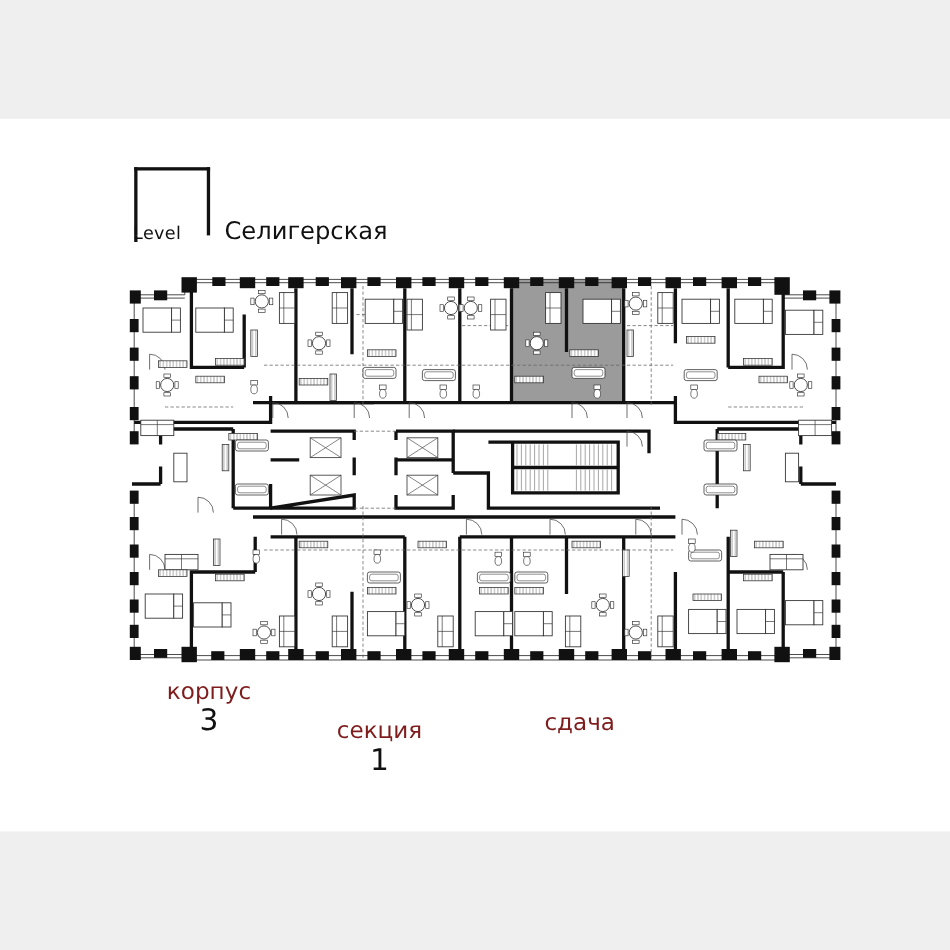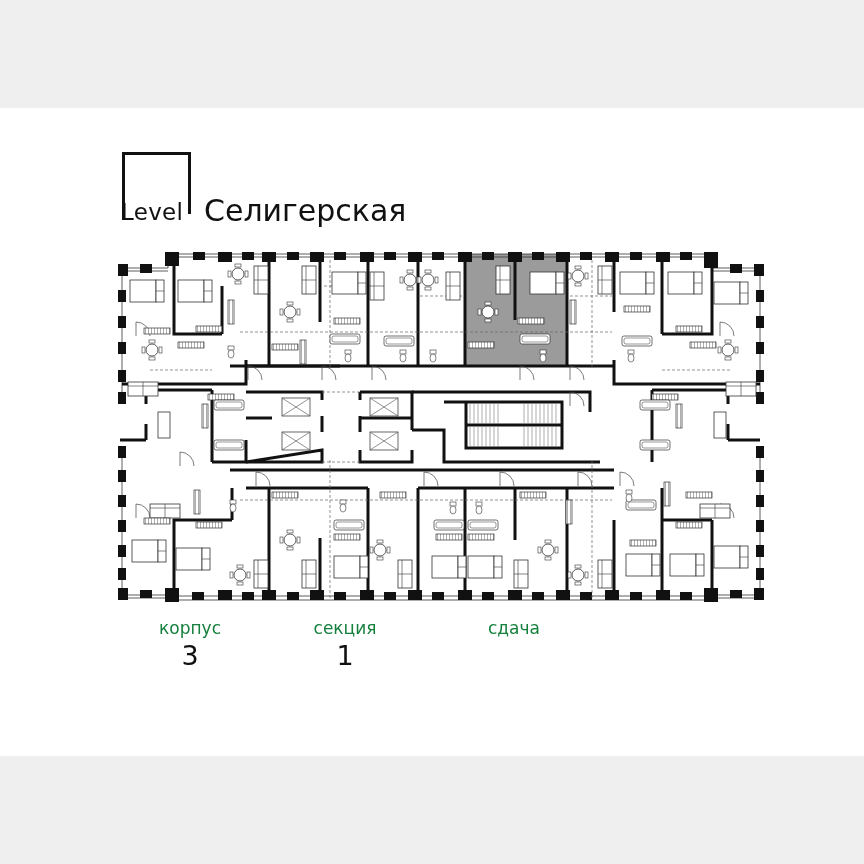--- a/index.html
+++ b/index.html
@@ -6,33 +6,33 @@
     html, body { width: 864px; height: 864px; overflow: hidden; background: #efefef; }
     body { position: relative; font-family: "DejaVu Sans", "Liberation Sans", sans-serif; color: #111; }
     .band-top { position: absolute; left: 0; top: 0; width: 864px; height: 108px; background: #efefef; }
     .card { position: absolute; left: 0; top: 108px; width: 864px; height: 648px; background: #ffffff; }
     .band-bottom { position: absolute; left: 0; top: 756px; width: 864px; height: 108px; background: #efefef; }
 
     .logo { position: absolute; left: 122px; top: 152px; }
     .logo-square { position: absolute; left: 0; top: 0; width: 69px; height: 62px;
       border-top: 3px solid #111; border-right: 3px solid #111; border-left: 3px solid #111; border-bottom: none; }
     .logo-square::after { content: ""; position: absolute; left: -3px; bottom: -6px; width: 3px; height: 6px; background: #111; }
-    .logo-word { position: absolute; left: -1px; top: 45px; font-size: 23px; font-weight: normal; letter-spacing: 0.3px; color: #111; line-height: 30px; white-space: nowrap; }
+    .logo-word { position: absolute; left: -1px; top: 45px; font-size: 16px; font-weight: normal; letter-spacing: 0.3px; color: #111; line-height: 30px; white-space: nowrap; }
     .logo-word .lv { font-family: "DejaVu Sans", sans-serif; }
-    .project-name { position: absolute; left: 204px; top: 196px; font-size: 30px; color: #111; white-space: nowrap; line-height: 30px; font-family: "DejaVu Sans", sans-serif; }
+    .project-name { position: absolute; left: 204px; top: 196px; font-size: 22px; color: #111; white-space: nowrap; line-height: 30px; font-family: "DejaVu Sans", sans-serif; }
 
     .plan { position: absolute; left: 112px; top: 248px; width: 660px; height: 364px; }
 
     .facts { position: absolute; left: 110px; top: 618px; width: 620px; height: 60px; }
     .fact { position: absolute; top: 0; text-align: center; }
-    .fact .lbl { font-size: 17px; color: #15803d; line-height: 20px; white-space: nowrap; }
+    .fact .lbl { font-size: 21px; color: #7f1d1d; line-height: 20px; white-space: nowrap; }
     .fact .val { font-size: 27px; color: #111; line-height: 32px; white-space: nowrap; margin-top: 2px; }
     .f1 { left: 30px; width: 100px; }
-    .f2 { left: 185px; width: 100px; }
-    .f3 { left: 304px; width: 200px; }
+    .f2 { left: 185px; width: 100px; margin-top: 36px; }
+    .f3 { left: 317px; width: 200px; margin-top: 29px; }
     .f4 { left: 505px; width: 115px; }
   </style>
 </head>
 <body>
 
 <div class="band-top"></div>
 <div class="card"></div>
 <div class="band-bottom"></div>
 
 <div class="logo">

